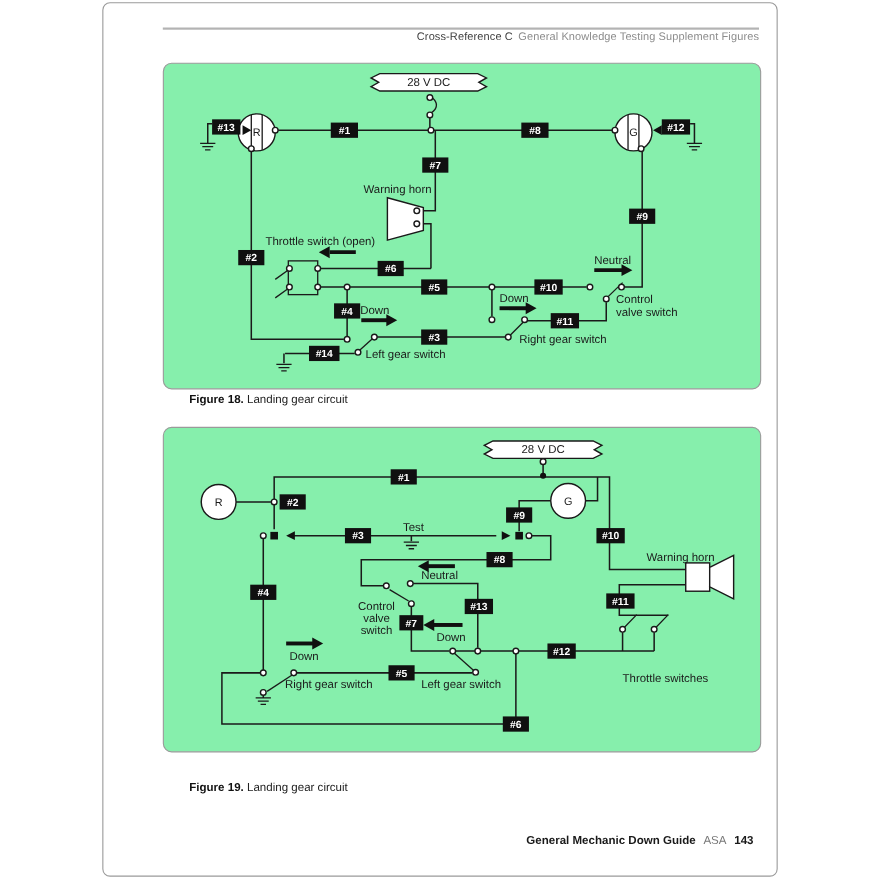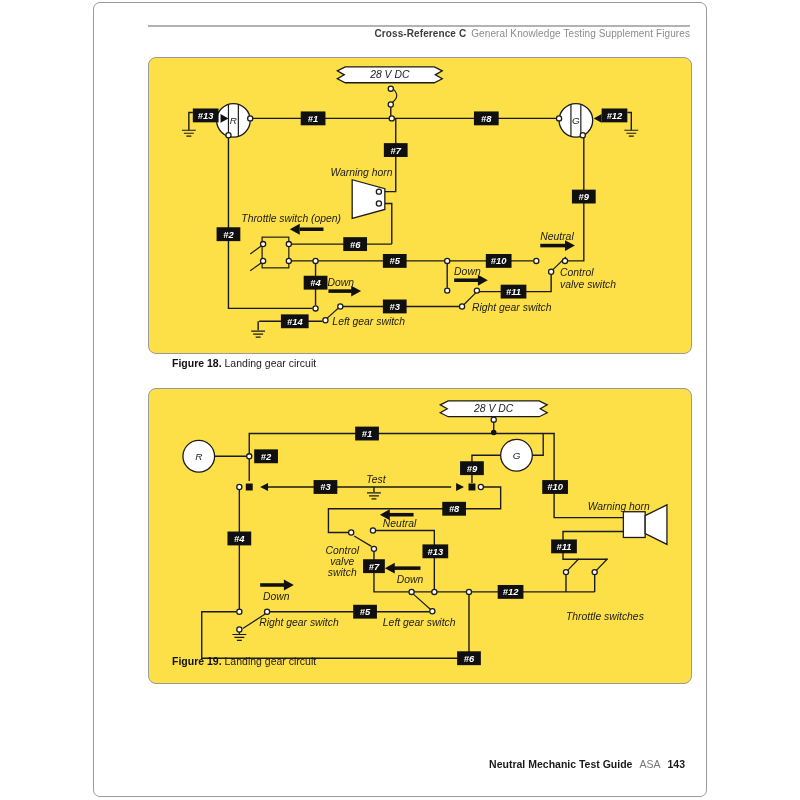--- a/index.html
+++ b/index.html
@@ -1,25 +1,25 @@
 <!DOCTYPE html>
 <html><head>
 <meta charset="utf-8">
 <style>
   html,body{margin:0;padding:0;background:#fff;}
   body{width:800px;height:800px;position:relative;font-family:"Liberation Sans",sans-serif;-webkit-font-smoothing:antialiased;}
   .page{position:absolute;left:93px;top:2px;width:612px;height:793px;background:#fff;border:1.5px solid #9a9a9a;border-radius:7px;}
   .hdr-rule{position:absolute;left:148px;top:25px;width:542px;height:1.5px;background:#b3b3b3;}
   .hdr{position:absolute;left:148px;top:28px;width:542px;text-align:right;font-size:10px;color:#8c8c8c;letter-spacing:.1px;}
-  .hdr b{color:#3d3d3d;font-weight:bold;margin-right:5px;text-align:right;}
-  .figbox{position:absolute;border:1.5px solid #9a9a9a;border-radius:8px;background:#fde047;font-style:italic;}
+  .hdr b{color:#3d3d3d;font-weight:normal;margin-right:5px;text-align:right;}
+  .figbox{position:absolute;border:1.5px solid #9a9a9a;border-radius:8px;background:#86efac;}
   #fig18-box{left:148px;top:57px;width:542px;height:295px;}
   #fig19-box{left:148px;top:388px;width:542px;height:294px;}
   .caption{position:absolute;left:148px;font-size:10.5px;color:#222;padding-left:24px;}
-  #cap18{top:357px;} #cap19{top:655px;text-align:right;}
+  #cap18{top:357px;} #cap19{top:710px;text-align:right;}
   .caption b{font-weight:bold;color:#111;}
   .ftr{position:absolute;left:148px;top:758px;width:537px;text-align:right;font-size:10.5px;color:#1a1a1a;}
   .ftr .t{font-weight:bold;} .ftr .p{color:#777;margin:12px 7px;} .ftr .n{font-weight:bold;margin-top:40px;}
   svg{display:block;}
   svg text{font-family:"Liberation Sans",sans-serif;font-size:10.5px;fill:#1a1a1a;}
   svg text.tag{font-size:9.5px;font-weight:bold;fill:#fff;text-anchor:middle;}
   svg text.lamp{font-size:10px;text-anchor:middle;}
   svg text.banner{font-size:10.5px;text-anchor:middle;}
   .w{stroke:#1a1a1a;stroke-width:1.4;fill:none;}
   .w2{stroke:#1a1a1a;stroke-width:1.2;fill:none;}
@@ -384,14 +384,14 @@
       </g>
   <g>
         <rect class="tagbox" x="423" y="545" width="26" height="14"></rect>
         <text class="tag" x="436" y="555.5">#13</text>
       </g>
 </svg>
 </div>
 <div class="caption" id="cap19"><b>Figure 19.</b><span> Landing gear circuit</span></div>
 
 <div class="ftr">
-  <span class="t">Neutral Mechanic Test Guide</span><span class="p">ASA</span><span class="n">143</span>
+  <span class="t">General Mechanic Down Guide</span><span class="p">ASA</span><span class="n">143</span>
 </div>
 
 </body></html>

